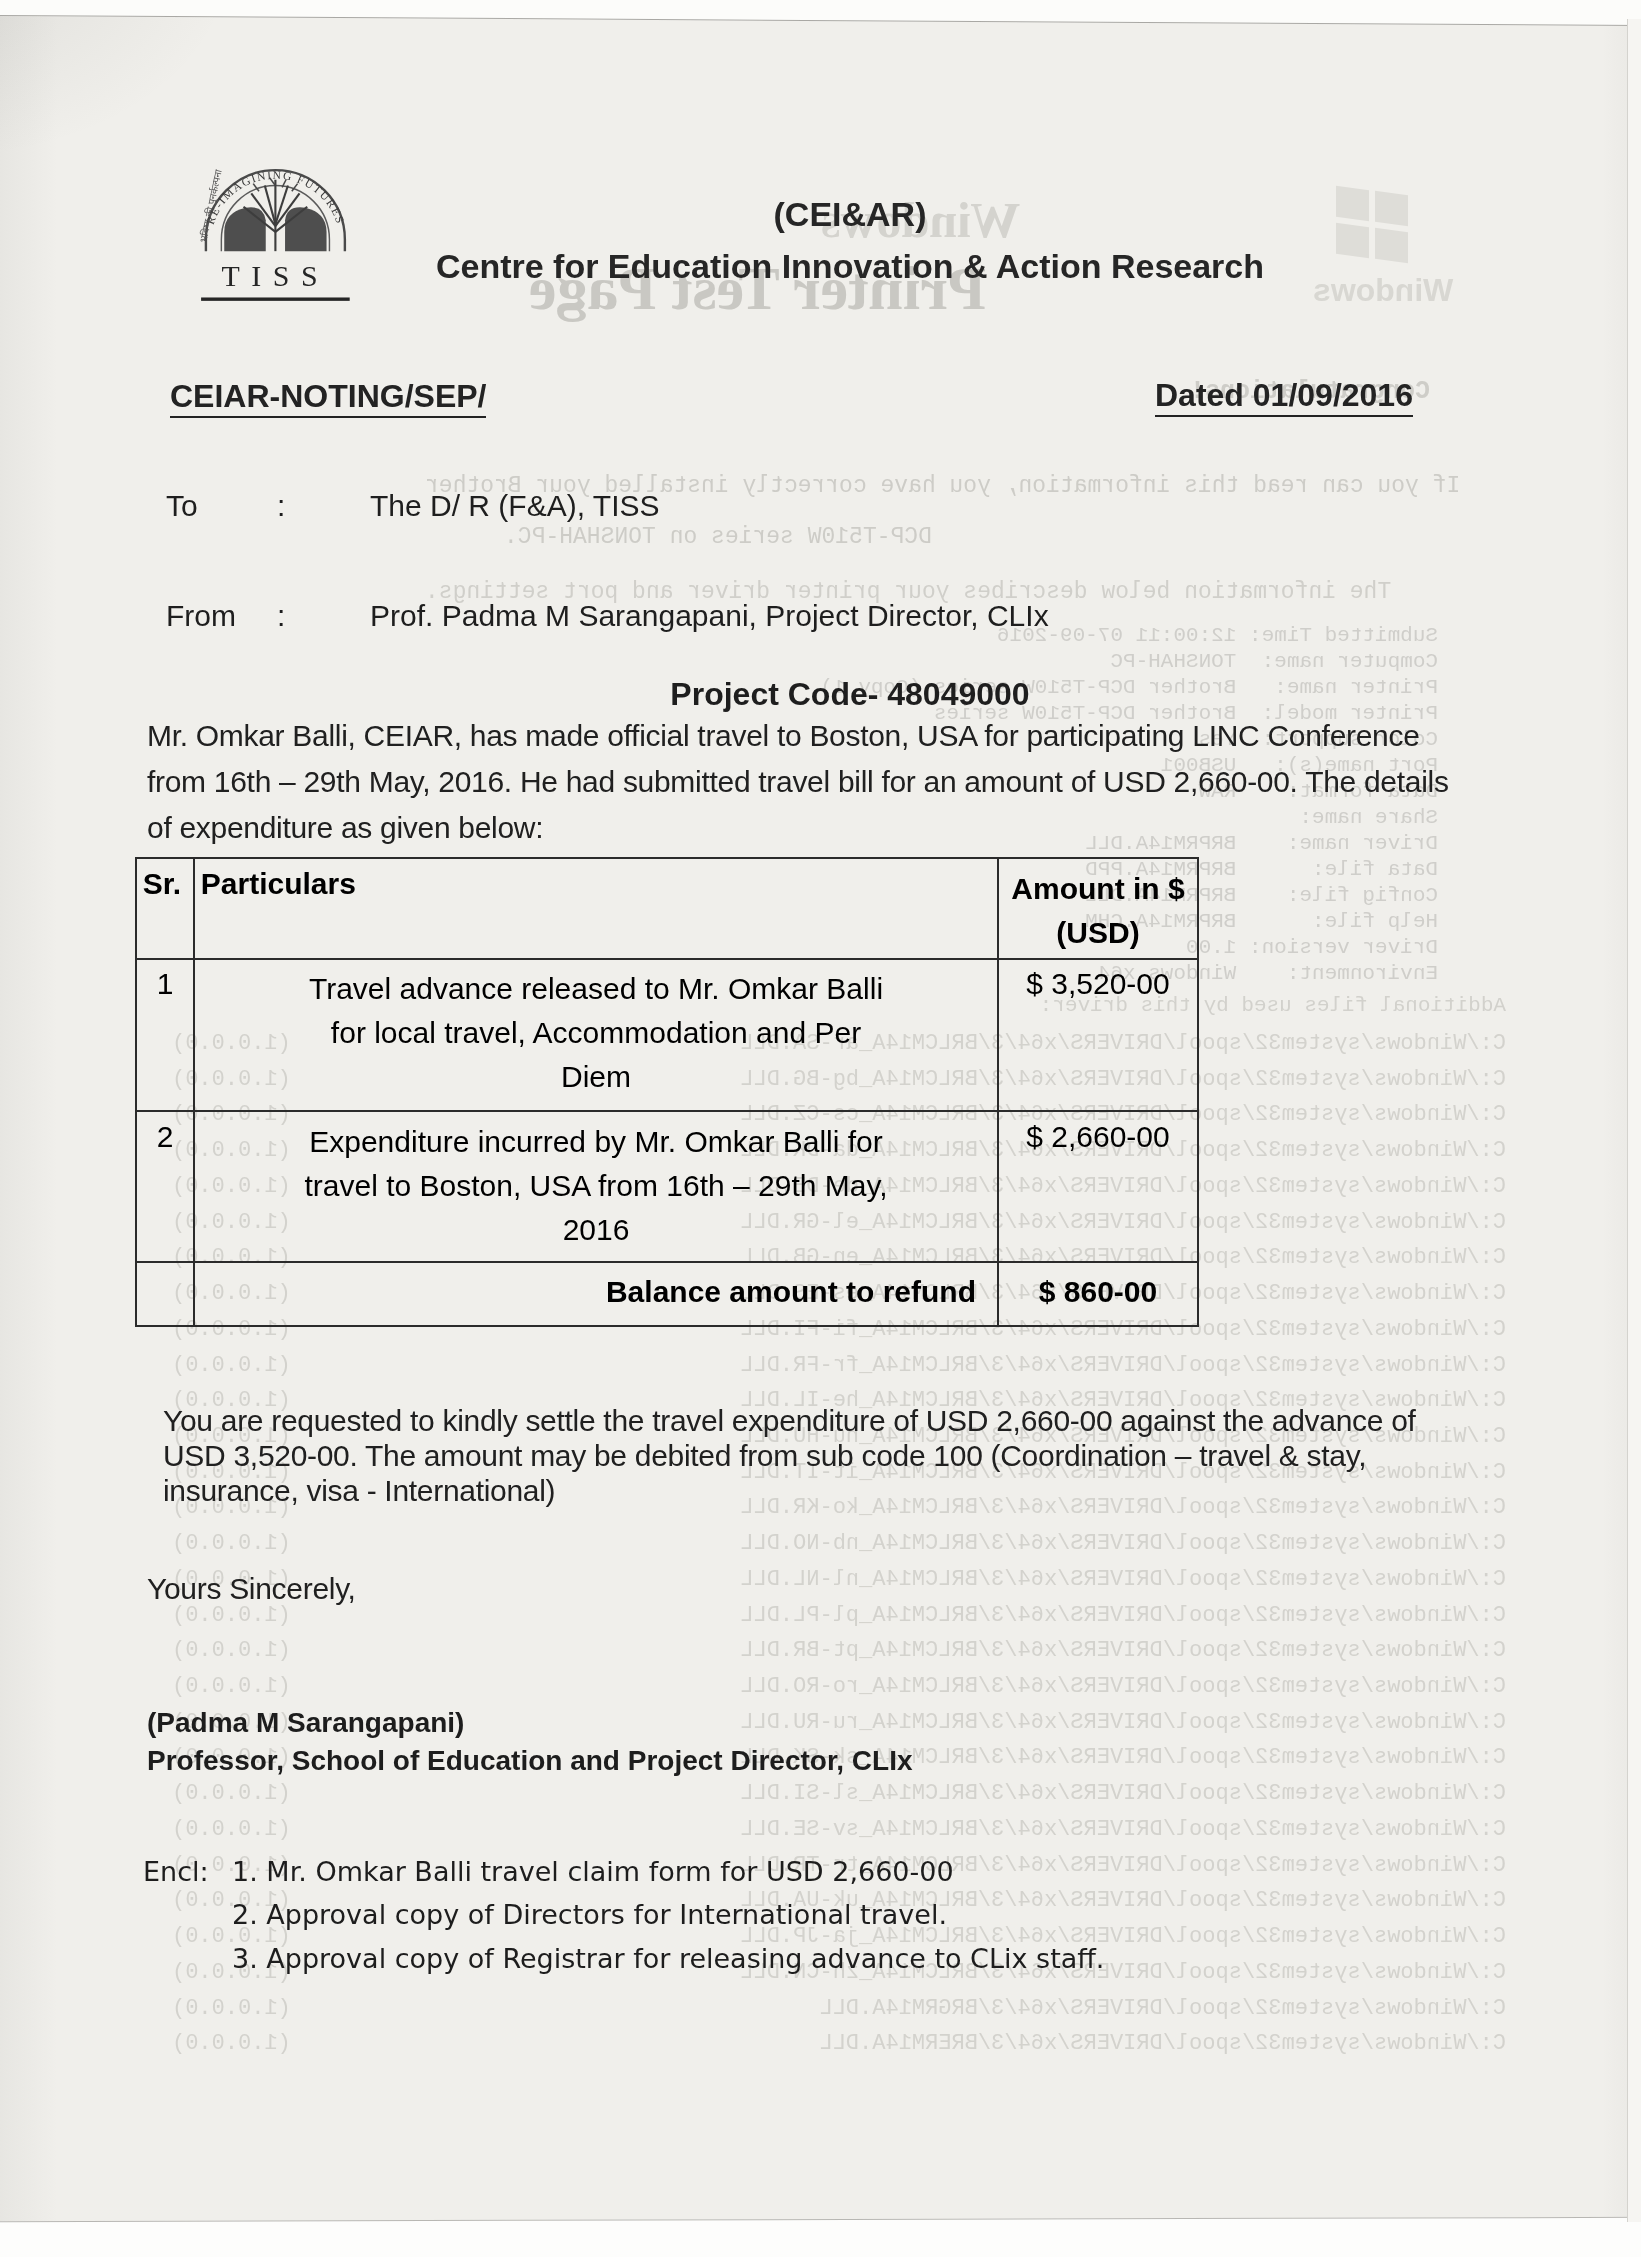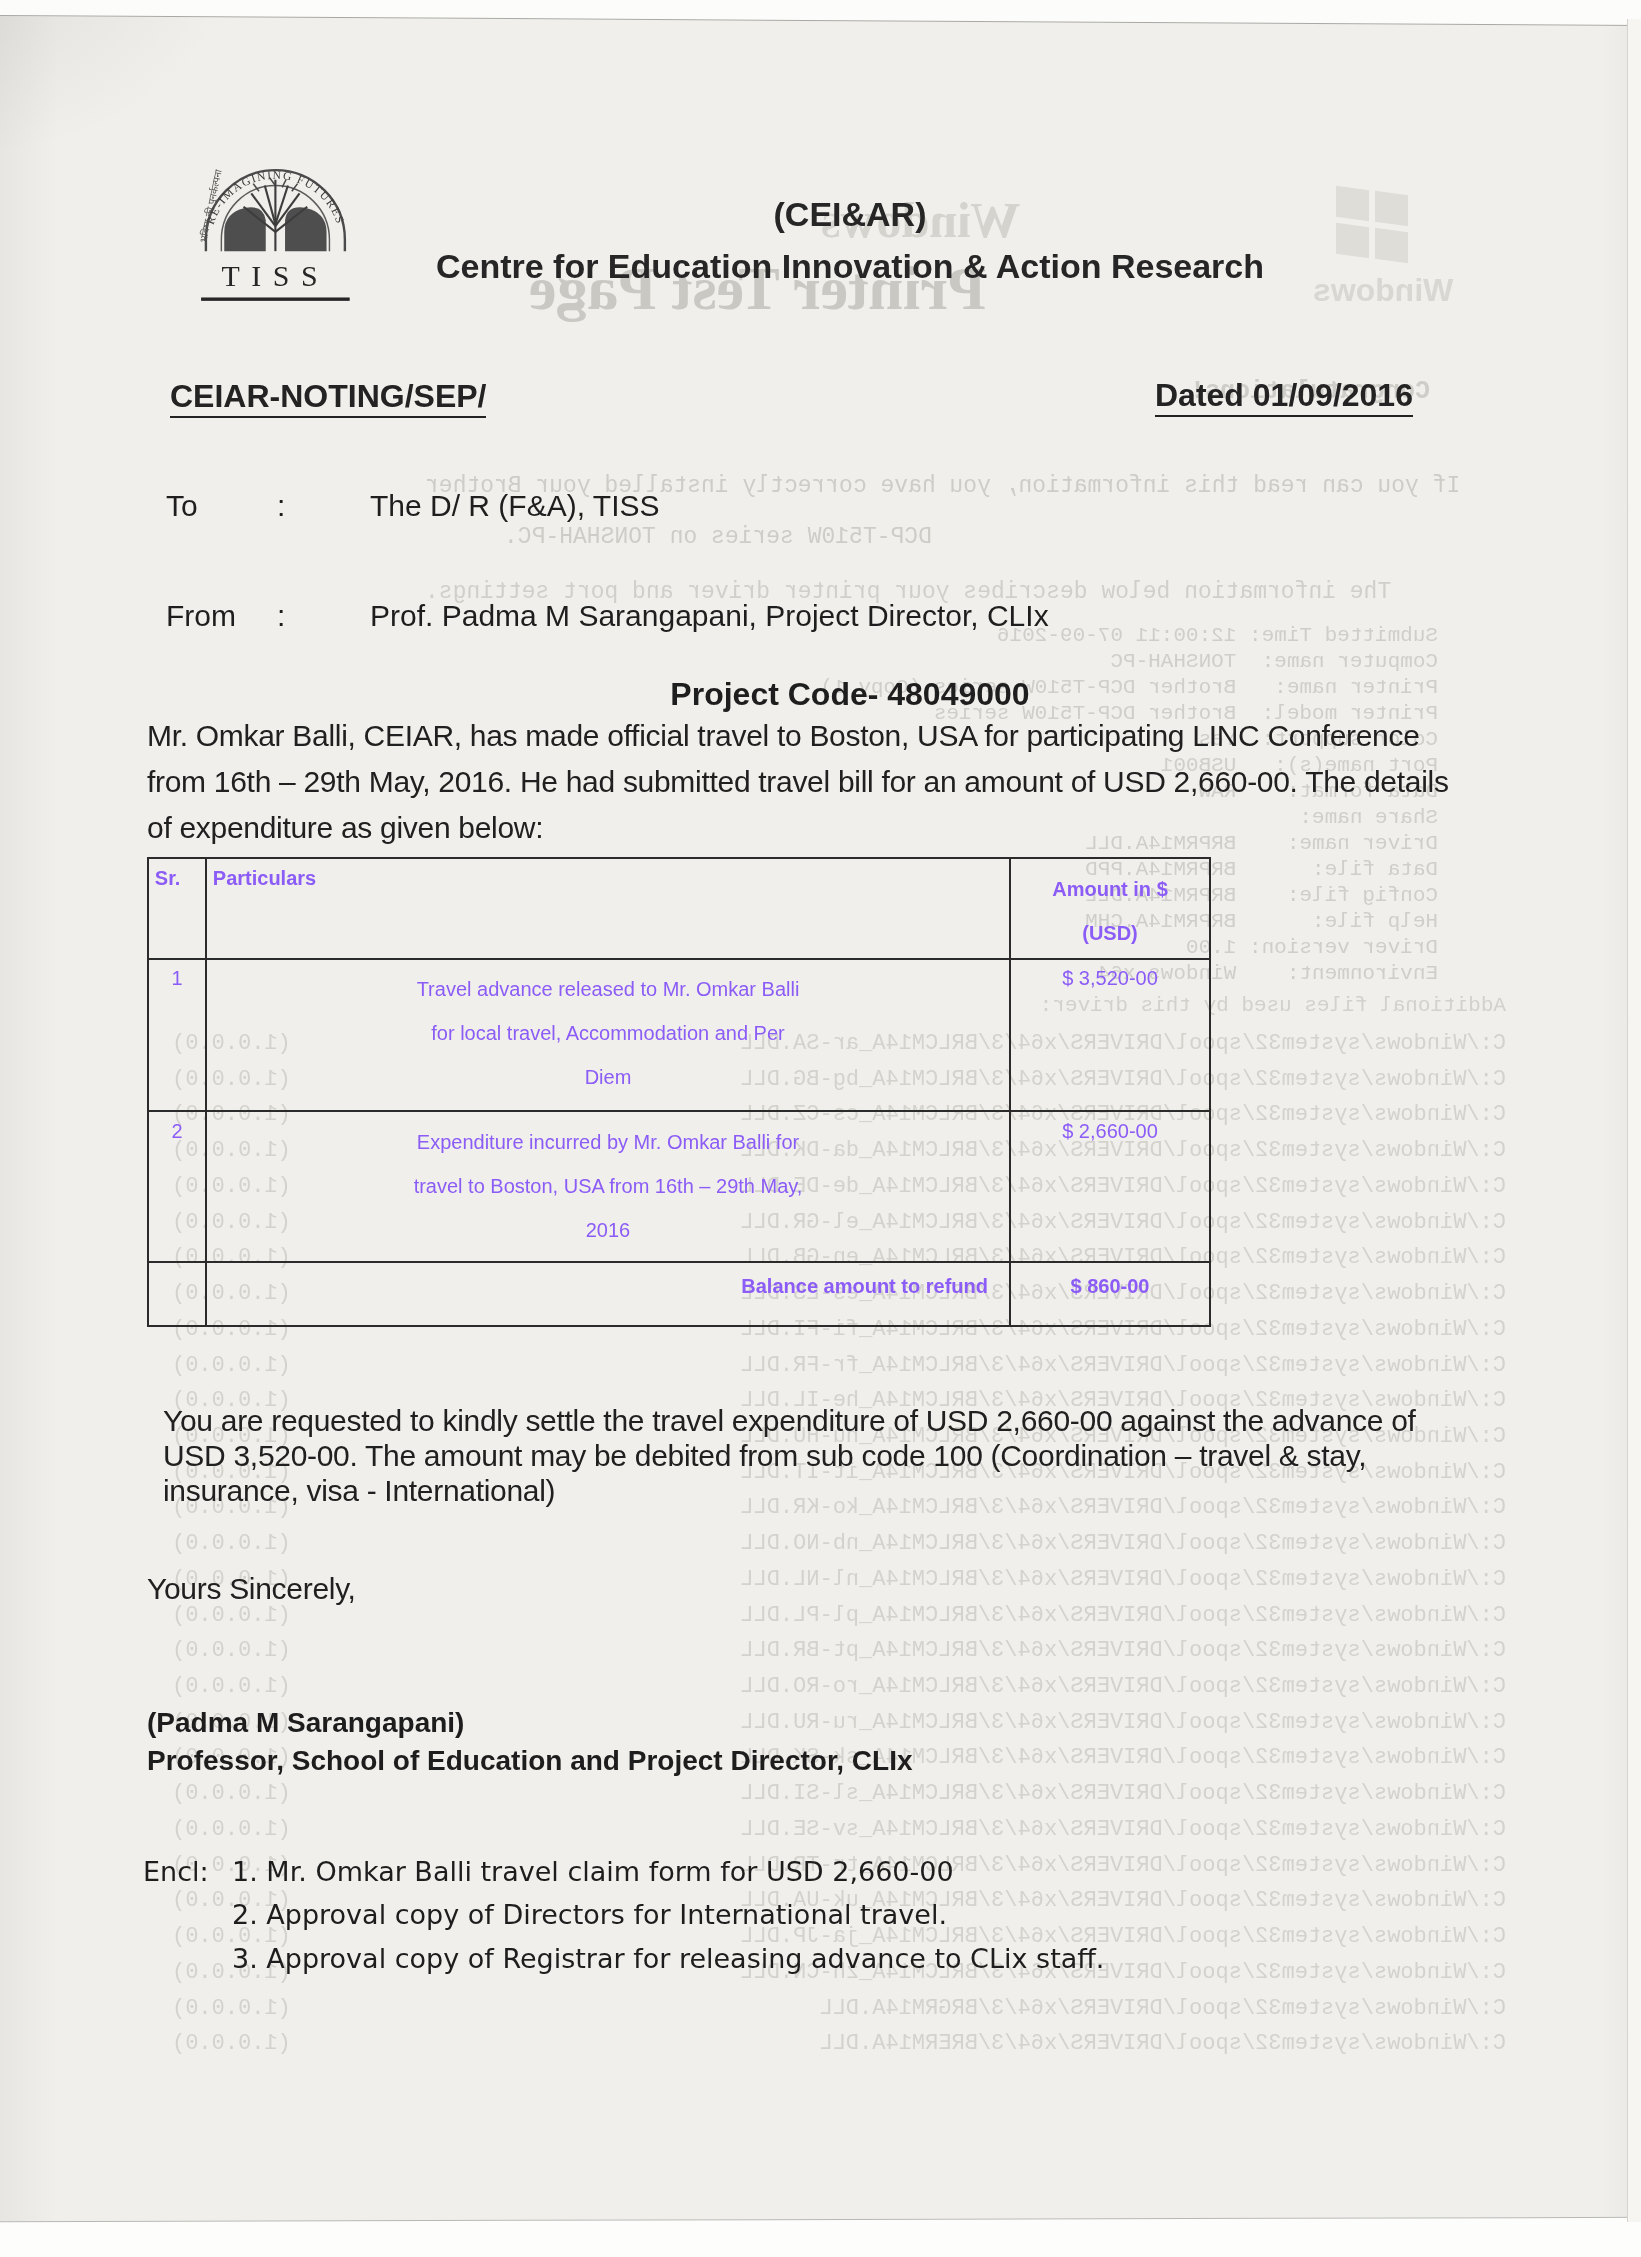--- a/index.html
+++ b/index.html
@@ -50,22 +50,22 @@
   .refline{font-size:32px;font-weight:bold;border-bottom:2.9px solid #232323;
     padding-bottom:1px;color:#232323;}
   .ref-no{left:170px;top:378px;}
   .dated{left:1155px;top:377px;}
   .addr-label{font-size:30px;}
   .body-text{font-size:30px;letter-spacing:-0.3px;line-height:46px;color:#202020;}
   .proj-code{left:290px;top:676px;width:1120px;text-align:center;font-size:32px;font-weight:bold;}
   .para1{left:147px;top:713px;width:1313px;}
   .para2{left:163px;top:1403px;width:1284px;line-height:35px;}
   
-  .exp-table{left:147px;top:857px;border-collapse:collapse;table-layout:fixed;width:1062px;
-    font-size:20px;color:#8b5cf6;}
+  .exp-table{left:135px;top:857px;border-collapse:collapse;table-layout:fixed;width:1062px;
+    font-size:30px;color:#000000;}
   .exp-table td{border:2.4px solid #2b2b2b;vertical-align:top;padding:7.7px 5.8px 0 5.8px;}
   .exp-table{border:2.9px solid #262626;}
   .t-head td{font-weight:bold;height:91px;}
   .h-sr{padding-left:9.7px;}
   .h-part{padding-left:13.5px;}
   .h-amt{text-align:center;line-height:44px;border-radius:12px;}
   .r-data1 td{height:143px;}
   .r-data2 td{height:141px;}
   .r-foot td{height:50px;}
   .c-sr{text-align:center;}

